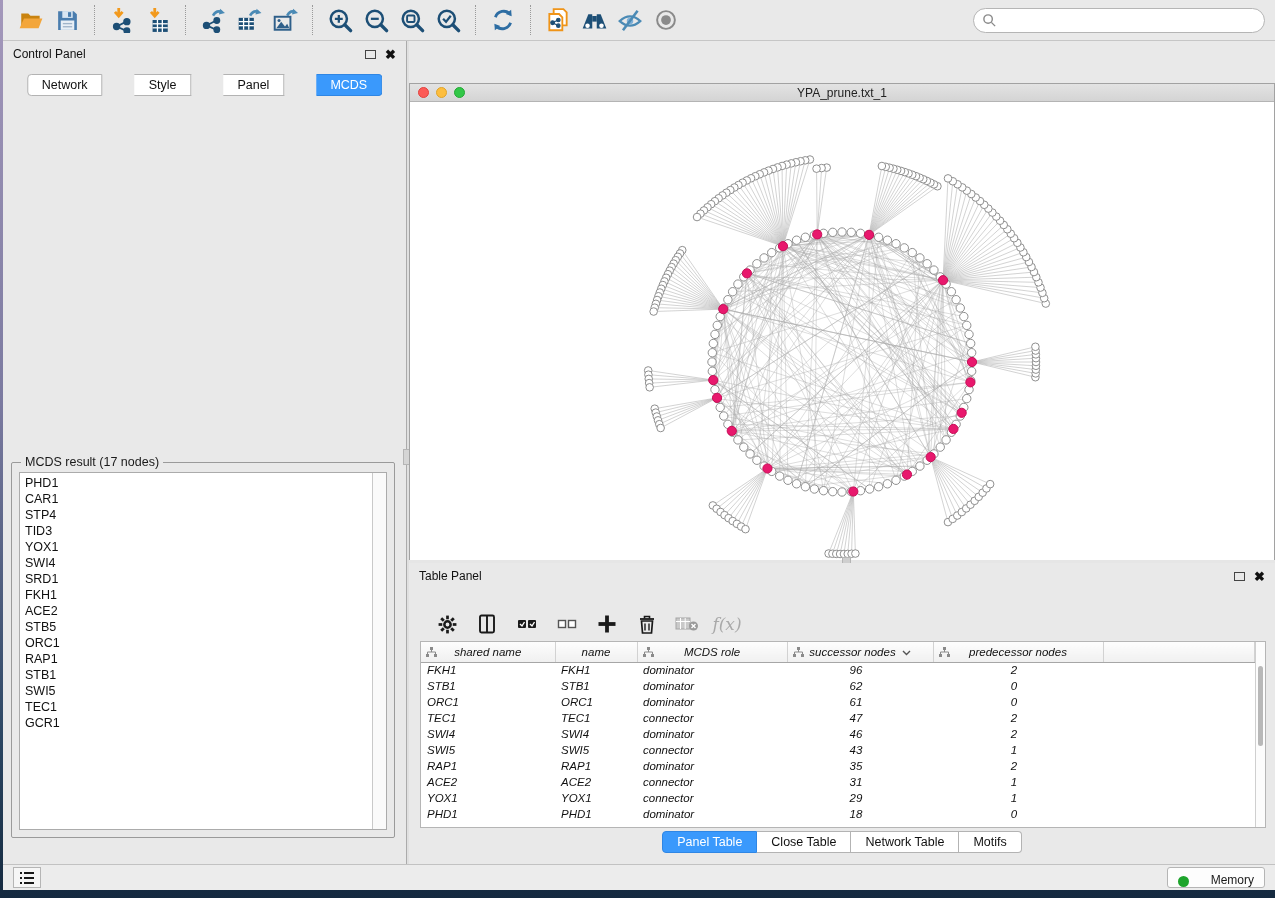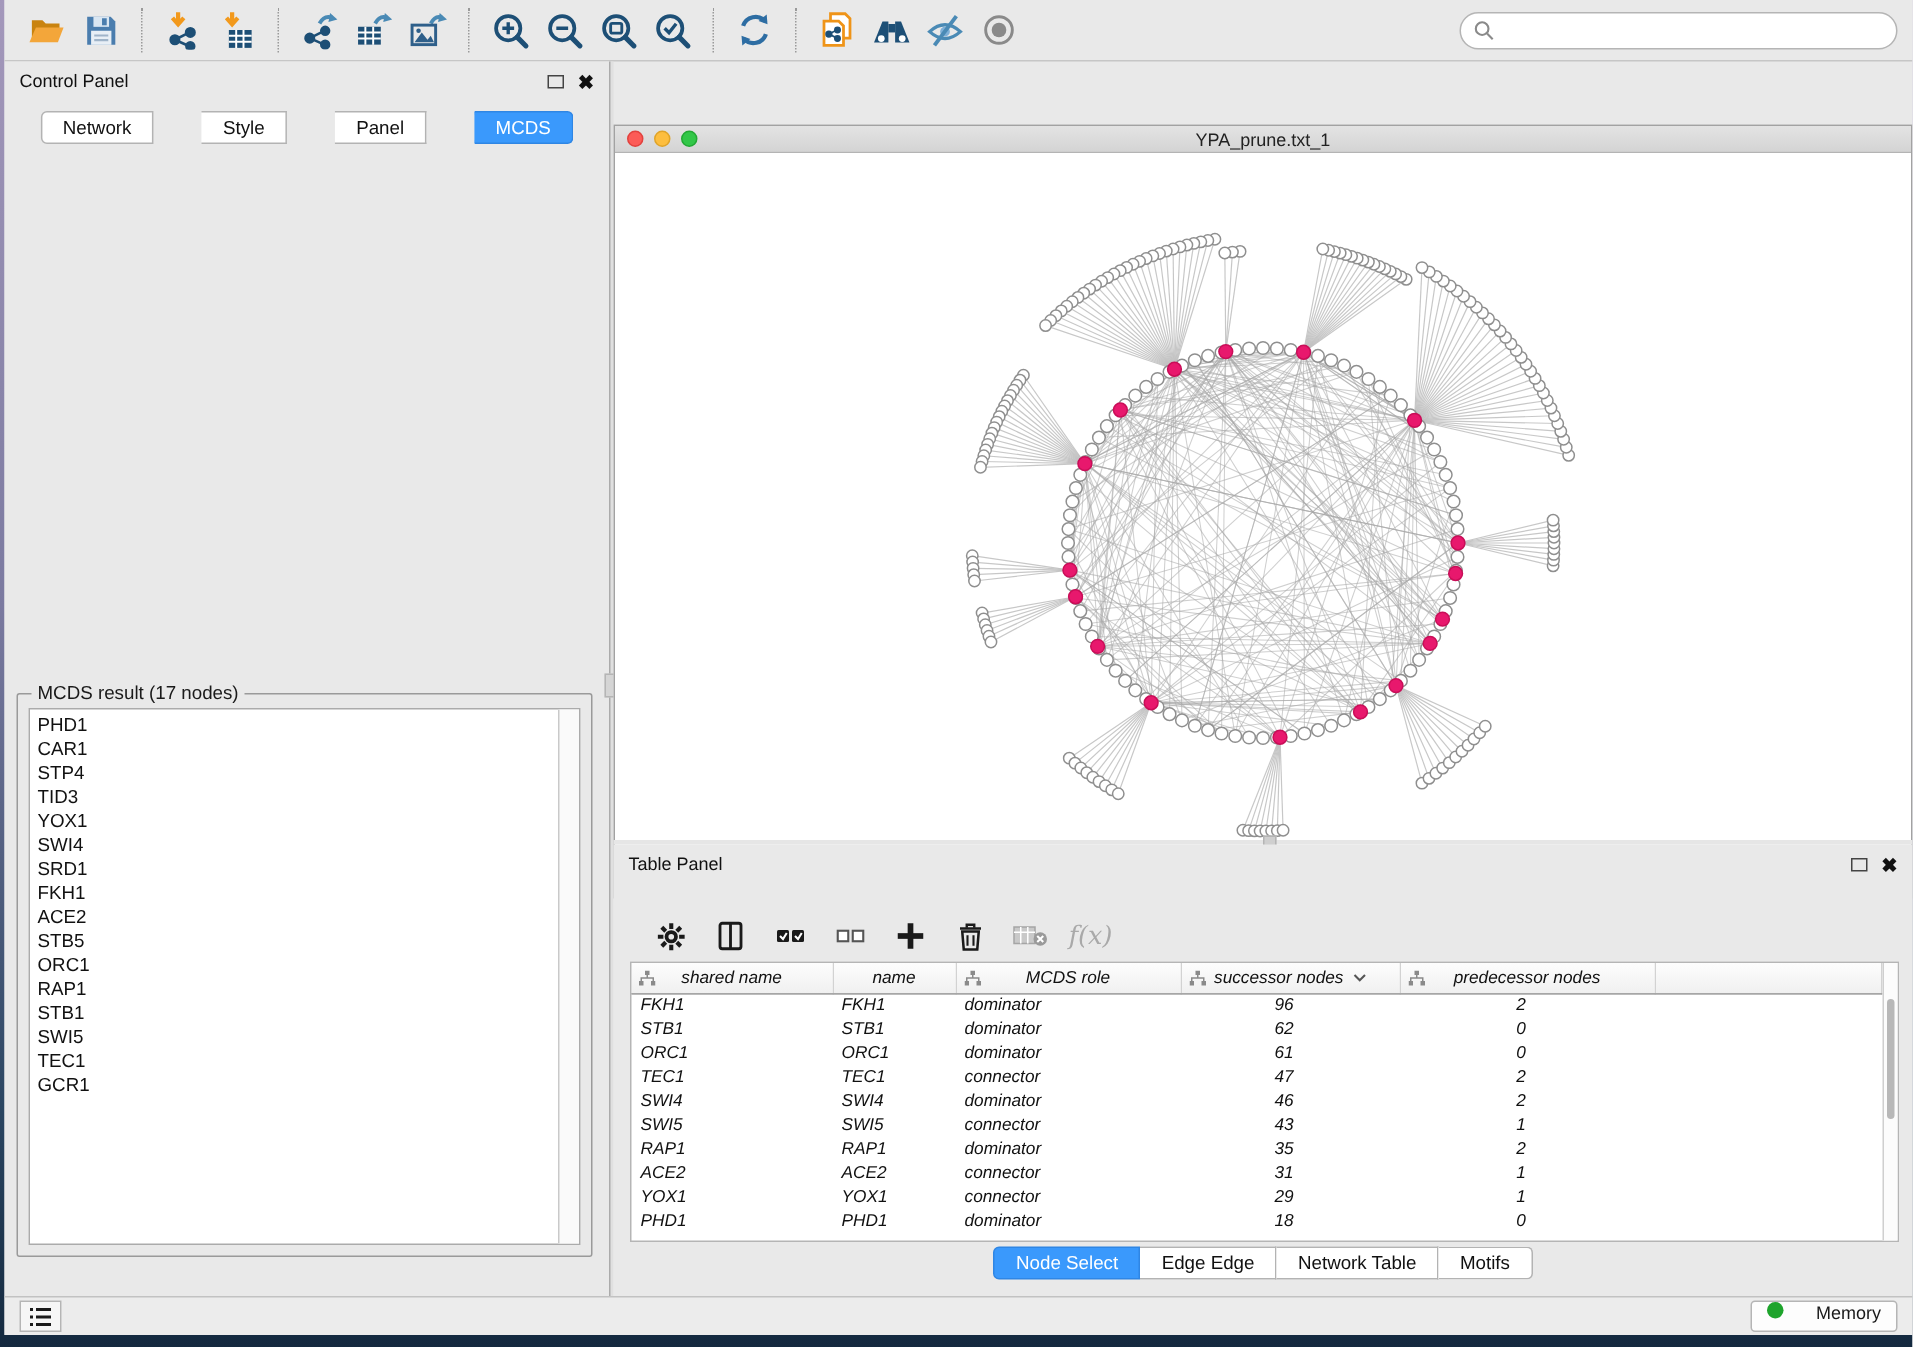--- a/index.html
+++ b/index.html
@@ -108,21 +108,21 @@
   .tp-tab:first-child { border-left:1px solid #b3b3b3; border-radius:4px 0 0 4px; }
   .tp-tab:last-child { border-radius:0 4px 4px 0; }
   .tp-tab.sel { background:#3a99fc; border-color:#2f86e4; color:#fff; }
 
   
   .status-bar { position:absolute; left:0; right:0; bottom:0; height:26px; background:#ececec;
     border-top:1px solid #c2c2c2; display:flex; align-items:center; padding:0 10px; }
   .list-btn { width:28px; height:21px; background:#f6f6f6; border:1px solid #b5b5b5;
     display:flex; align-items:center; justify-content:center; }
   .mem-btn { margin-left:auto; height:21px; background:#fdfdfd; border:1px solid #b5b5b5;
-    border-radius:3px; display:flex; align-items:flex-start; gap:22px; padding:0 10px; font-size:12px; }
+    border-radius:3px; display:flex; align-items:flex-end; gap:22px; padding:0 10px; font-size:12px; }
   .mem-dot { width:11px; height:11px; border-radius:50%; background:#1ea42c; }
 </style>
 </head>
 <body>
 
 <div class="desktop">
 <div class="app">
 
   <div class="toolbar">
     <div class="tbtn">
@@ -1199,22 +1199,22 @@
                 <td></td>
               </tr>
             </tbody>
       </table>
       <div style="flex:1; background:#fff;"></div>
       <div class="tp-scrollbar">
         <div class="tp-thumb"></div>
       </div>
     </div>
     <div class="tp-tabs" id="tp-tabs">
-          <div class="tp-tab sel">Node Select</div>
-          <div class="tp-tab">Edge Edge</div>
+          <div class="tp-tab sel">Panel Table</div>
+          <div class="tp-tab">Close Table</div>
           <div class="tp-tab">Network Table</div>
           <div class="tp-tab">Motifs</div>
         </div>
   </div>
 
   <div class="status-bar">
     <div class="list-btn">
       <svg width="16" height="14" viewBox="0 0 16 14">
         <g fill="#1a1a1a">
           <rect x="1" y="1" width="2" height="2"></rect>

